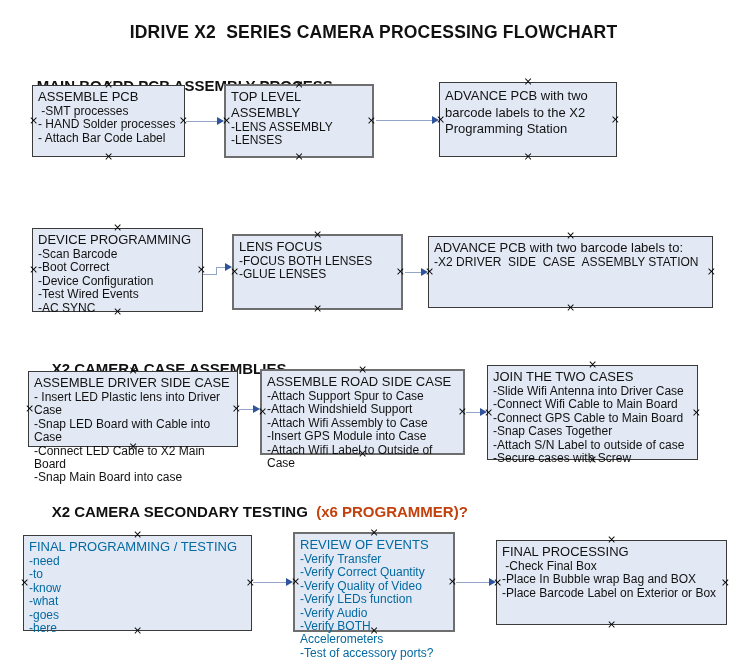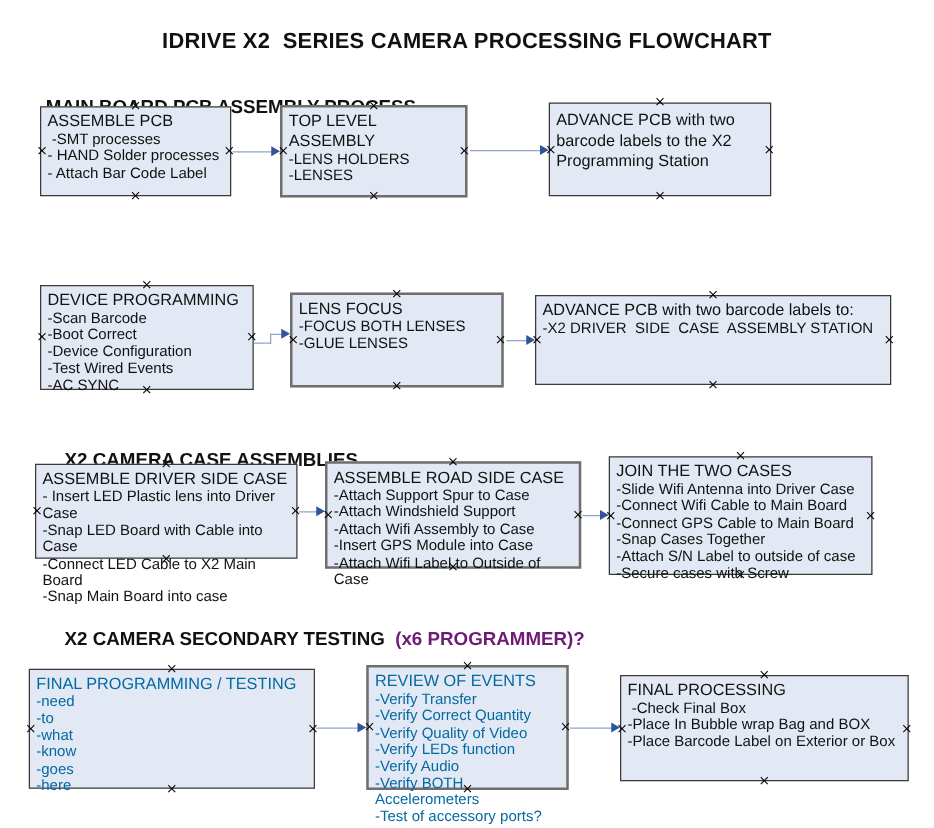--- a/index.html
+++ b/index.html
@@ -7,21 +7,21 @@
     position:relative;width:747px;height:662px;background:#ffffff;overflow:hidden;
     font-family:"Liberation Sans","DejaVu Sans",sans-serif;color:#111;
   }
   .main-title{
     position:absolute;left:0;top:22px;width:747px;text-align:center;
     font-size:17.5px;font-weight:bold;letter-spacing:0.2px;white-space:pre;
   }
   .sec-header{
     position:absolute;font-size:15px;font-weight:bold;white-space:pre;
   }
-  .sec-header .red{color:#701a75;}
+  .sec-header .red{color:#c2410c;}
   .box{
     position:absolute;background:#e3e9f4;border:1.5px solid #3a3a3a;
     box-sizing:border-box;padding:3px 4px 0 5px;overflow:visible;
   }
   .box.b2{border:2px solid #6e6e6e;}
   .box-title{
     display:block;font-size:13px;font-weight:normal;line-height:16px;white-space:pre-wrap;
   }
   .box-title.wrap{white-space:normal;line-height:16.5px;padding-top:2px;}
   .box-item{
@@ -75,21 +75,21 @@
       <span class="hdl hdl-r">×</span>
     </div>
 
   <div class="arrow" style="left:186px;top:117px;width:38px;">
     <i class="shaft"></i>
     <i class="head"></i>
   </div>
 
   <div class="box b2" style="left:224px;top:84px;width:150px;height:74px;">
     <span class="box-title">TOP LEVEL ASSEMBLY</span>
-    <span class="box-item">-LENS HOLDERS</span>
+    <span class="box-item">-LENS ASSEMBLY</span>
     <span class="box-item">-LENSES</span>
   <span class="hdl hdl-t">×</span>
       <span class="hdl hdl-b">×</span>
       <span class="hdl hdl-l">×</span>
       <span class="hdl hdl-r">×</span>
     </div>
 
   <div class="arrow" style="left:376px;top:116px;width:63px;">
     <i class="shaft"></i>
     <i class="head"></i>
@@ -202,22 +202,22 @@
     </div>
 
   <div class="sec-header" style="left:35px;top:486px;">
     <span>X2 CAMERA SECONDARY TESTING  </span><span class="red">(x6 PROGRAMMER)?</span>
   </div>
 
   <div class="box" style="left:23px;top:535px;width:229px;height:96px;">
     <span class="box-title red-text">FINAL PROGRAMMING / TESTING</span>
     <span class="box-item red-text">-need</span>
     <span class="box-item red-text">-to</span>
+    <span class="box-item red-text">-know</span>
     <span class="box-item red-text">-what</span>
-    <span class="box-item red-text">-know</span>
     <span class="box-item red-text">-goes</span>
     <span class="box-item red-text">-here</span>
   <span class="hdl hdl-t">×</span>
       <span class="hdl hdl-b">×</span>
       <span class="hdl hdl-l">×</span>
       <span class="hdl hdl-r">×</span>
     </div>
 
   <div class="arrow" style="left:253px;top:578px;width:40px;">
     <i class="shaft"></i>

